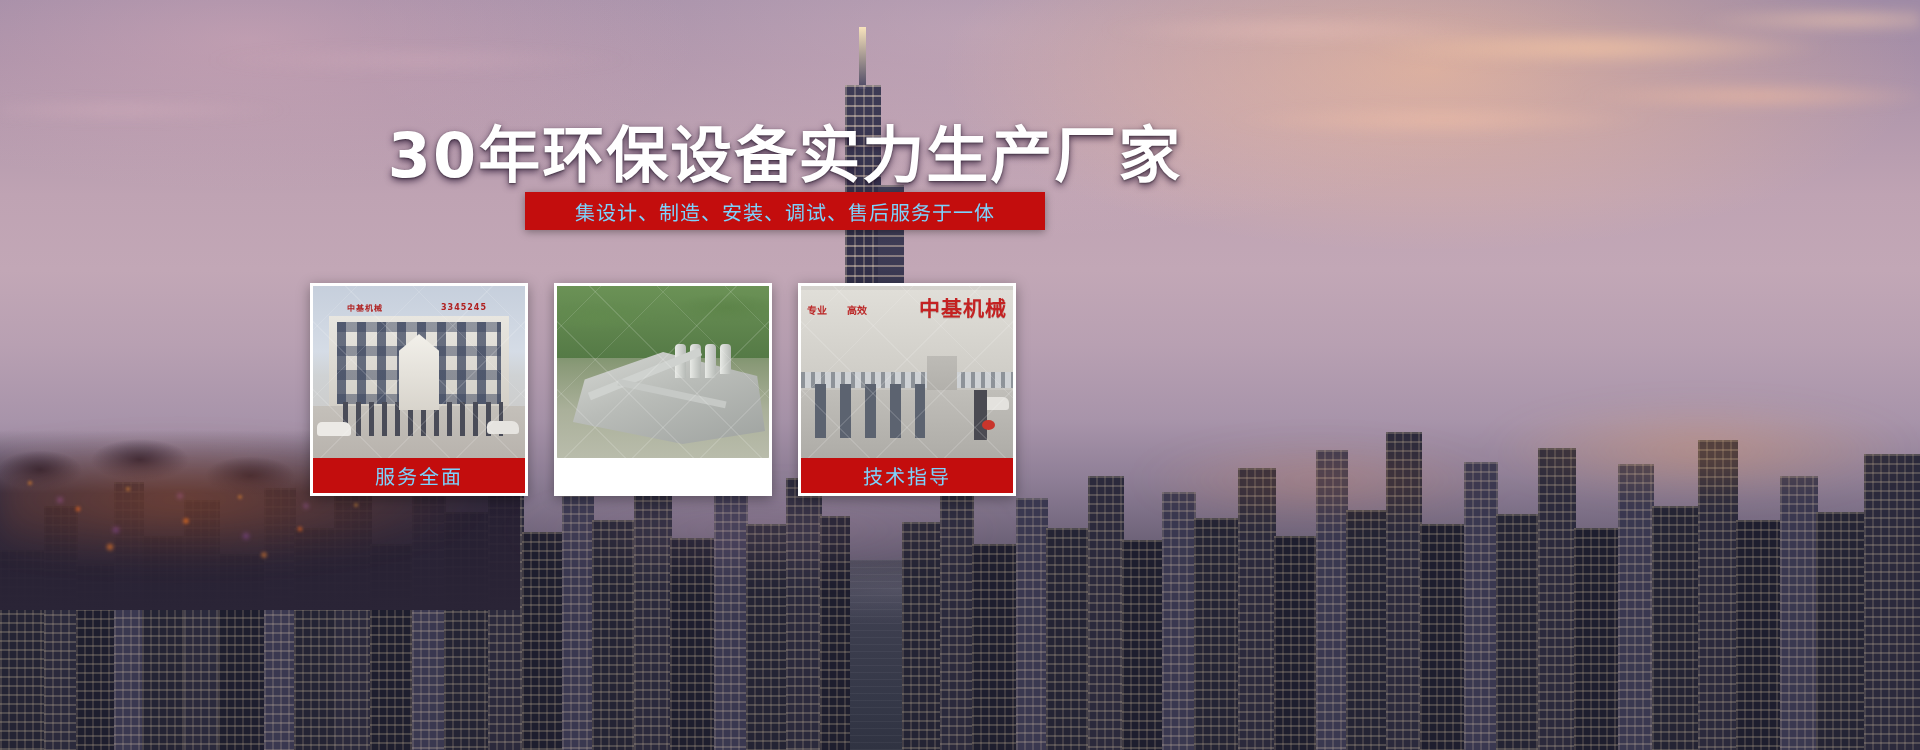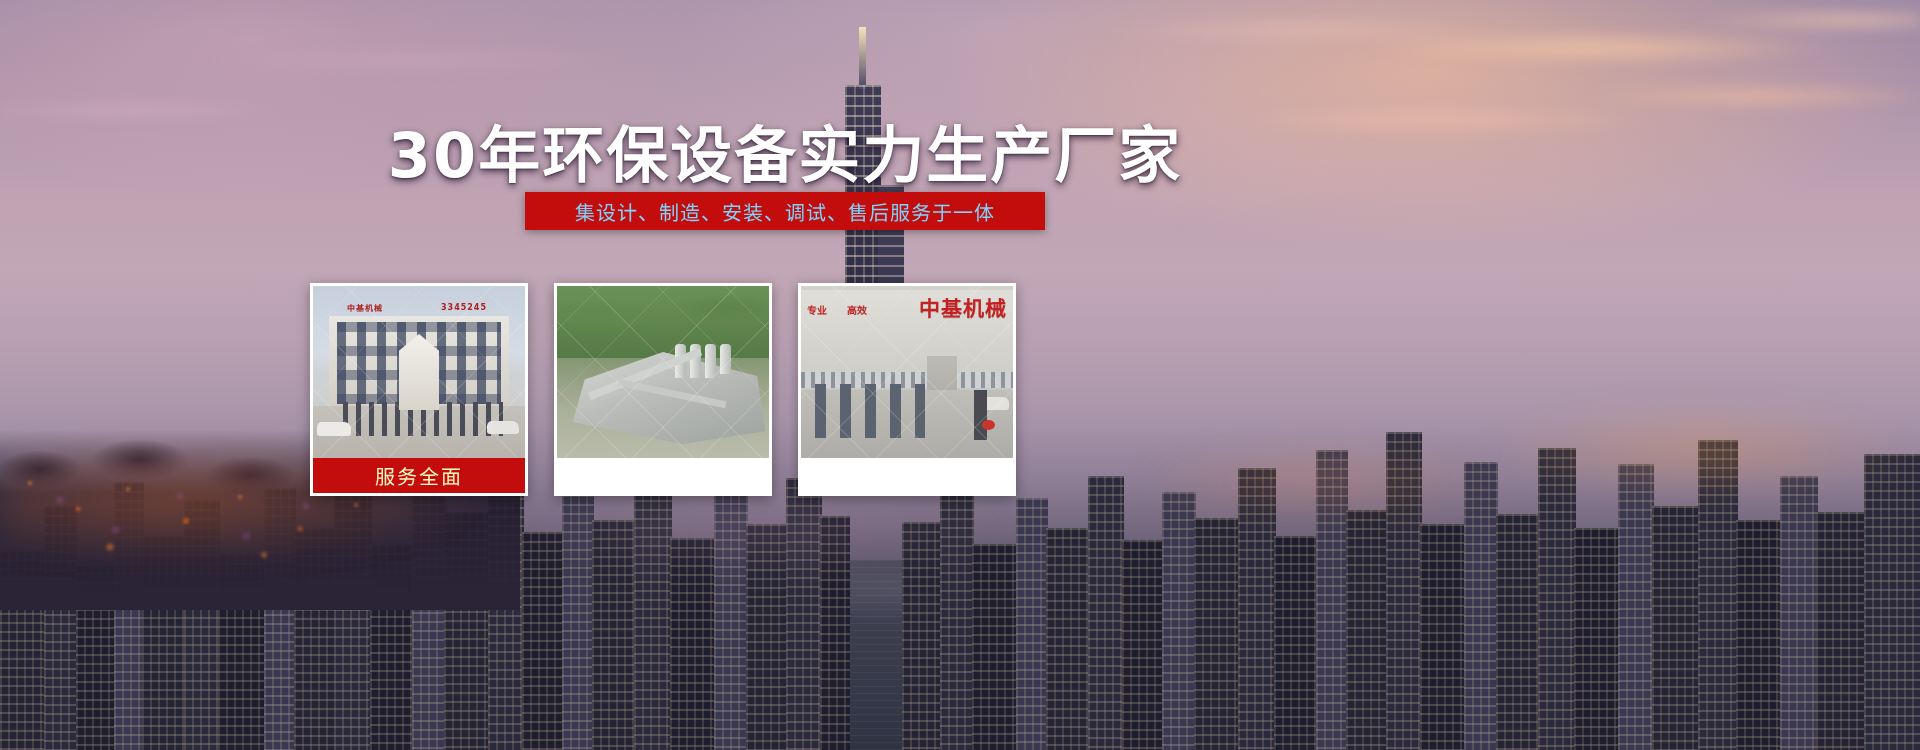--- a/index.html
+++ b/index.html
@@ -173,21 +173,21 @@
     width:218px; height:213px; background:#ffffff; padding:3px;
     display:flex; flex-direction:column;
     box-shadow:0 3px 12px rgba(0,0,0,.35);
   }
   .card-img{
     width:100%; height:172px; position:relative; overflow:hidden;
     background:#8f93a0;
   }
   .card-cap{
     flex:1; background:#c30d0d; display:flex; align-items:center; justify-content:center;
-    color:#fef9c3; font-size:20px; letter-spacing:2px;
+    color:#7dd3fc; font-size:20px; letter-spacing:2px;
   }
   
   .card-img::after{
     content:""; position:absolute; inset:0;
     background-image:
       repeating-linear-gradient(45deg, rgba(255,255,255,.13) 0 1px, rgba(255,255,255,0) 1px 48px),
       repeating-linear-gradient(-45deg, rgba(255,255,255,.13) 0 1px, rgba(255,255,255,0) 1px 48px);
     pointer-events:none;
   }
 
@@ -406,17 +406,18 @@
           </div>
           <div class="glassband"></div>
           <div class="door"></div>
           <div class="ground"></div>
           <div class="car"></div>
           <div class="helmets"></div>
           <div class="workers"></div>
           <div class="boss"></div>
           <div class="redhat"></div>
         </div>
+        <div class="card-cap">技术指导</div>
       </div>
 
     </div>
   </div>
 </div>
 
 </body></html>

